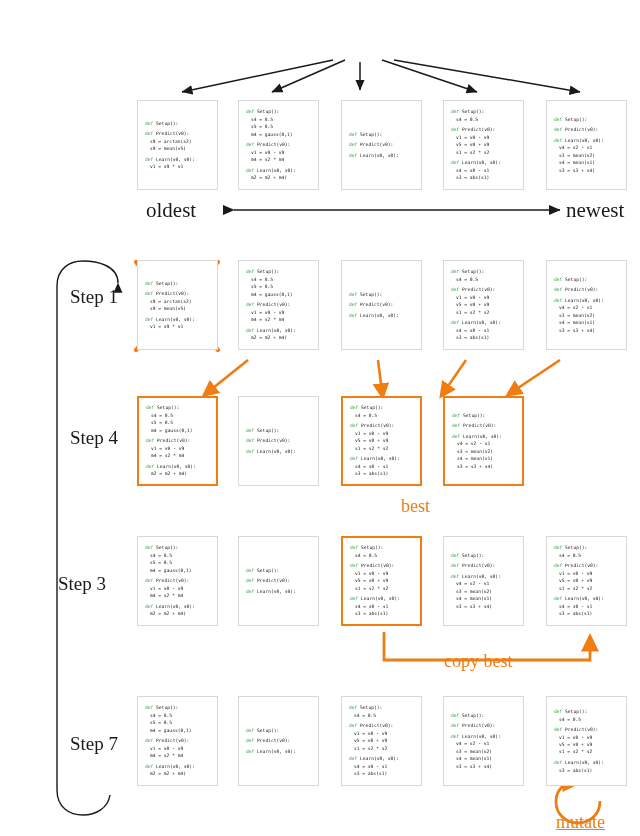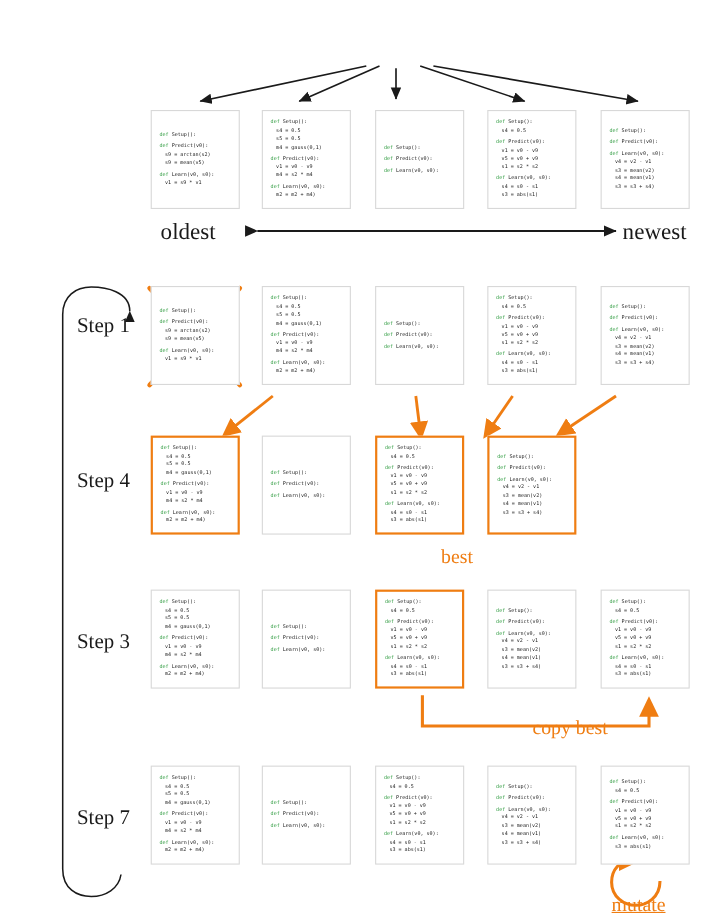--- a/index.html
+++ b/index.html
@@ -94,25 +94,25 @@
                C556,790 564,783 572,783" marker-end="url(#og)"></path>
     </g>
   </svg>
 
 
   <div class="serif-label axis-label" style="left:146px;top:198px;">oldest</div>
   <div class="serif-label axis-label" style="left:566px;top:198px;text-align:right;">newest</div>
 
   <div class="serif-label step-label" style="left:46px;top:286px;">Step 1</div>
   <div class="serif-label step-label" style="left:46px;top:427px;">Step 4</div>
-  <div class="serif-label step-label" style="left:46px;top:573px;">Step 3</div>
+  <div class="serif-label step-label" style="left:34px;top:573px;">Step 3</div>
   <div class="serif-label step-label" style="left:46px;top:733px;">Step 7</div>
 
   <div class="serif-label orange-label" style="left:364px;top:496px;margin-left:37px;">best</div>
-  <div class="serif-label orange-label" style="left:444px;top:651px;margin-left:40px;">copy best</div>
+  <div class="serif-label orange-label" style="left:444px;top:651px;">copy best</div>
   <div class="serif-label orange-label" style="left:556px;top:812px;text-decoration:underline;">mutate</div>
 
   <div id="cards">
       <div class="card" style="left: 137px; top: 100px; width: 81px; height: 90px;">
         <div class="blk">
           <div class="ln"><span class="kw">def </span>Setup():</div>
         </div>
         <div class="blk">
           <div class="ln"><span class="kw">def </span>Predict(v0):</div>
           <div class="ln ind">s9 = arctan(s2)</div>

